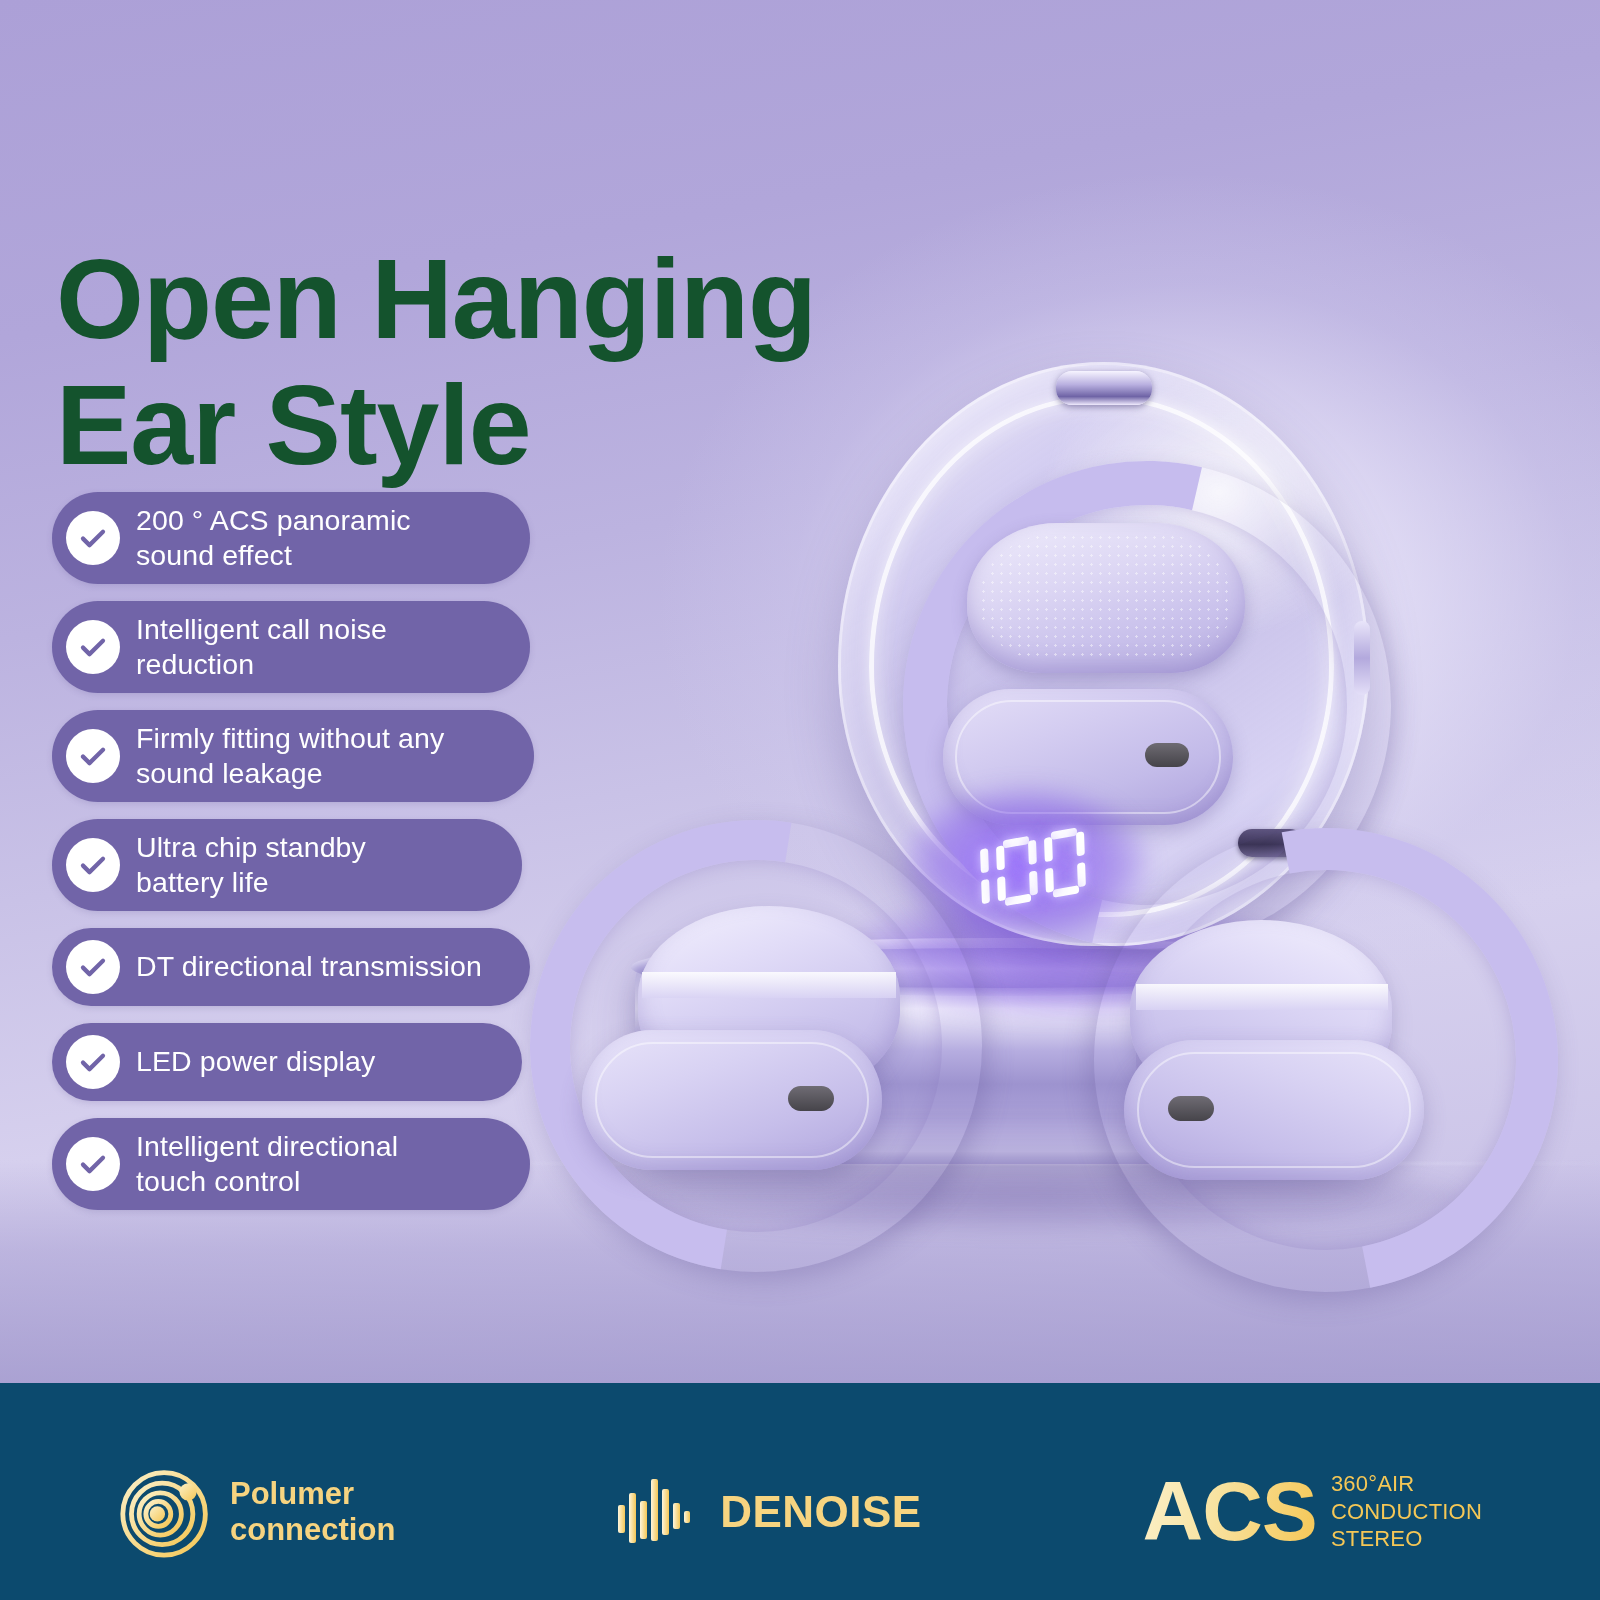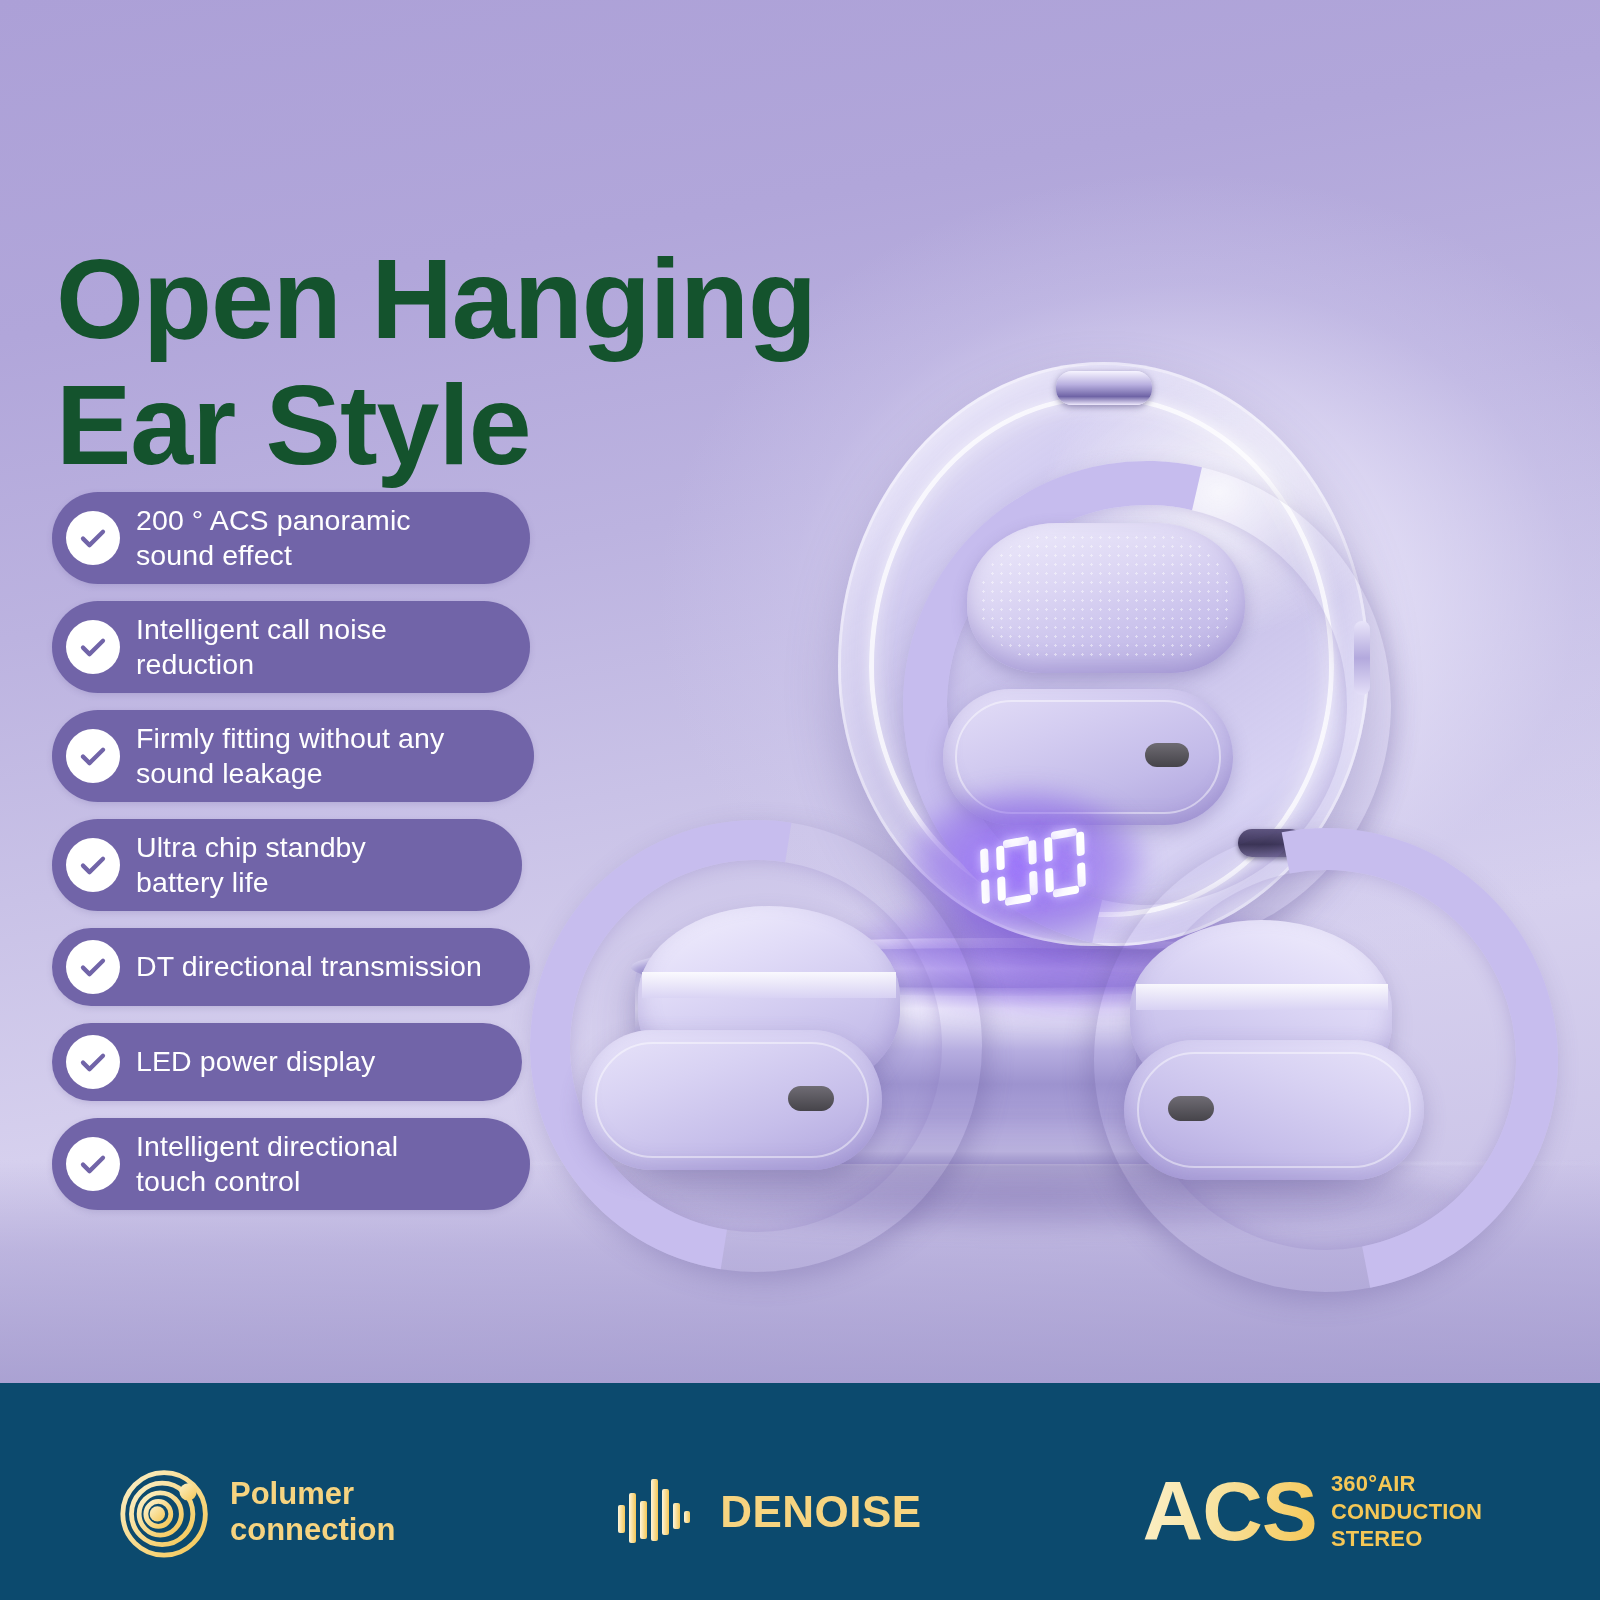--- a/index.html
+++ b/index.html
@@ -170,21 +170,21 @@
 
   .polymer-icon{width:96px;height:96px;position:relative;}
   .polymer-text{font-size:31px;}
   .denoise-icon{width:88px;height:74px;}
   .denoise-text{font-size:44px;letter-spacing:.5px;}
   .direct-icon{width:92px;height:80px;}
   .direct-text{font-size:38px;}
   .acs-word{font-size:84px;font-weight:700;line-height:.92;letter-spacing:-1px;
     background:linear-gradient(100deg,#fbf0c8 0%,#f8e3a2 40%,#f5c756 100%);
     -webkit-background-clip:text;background-clip:text;color:transparent;}
-  .acs-sub{font-size:22px;line-height:1.26;font-weight:700;color:#f5c756;letter-spacing:.2px;}
+  .acs-sub{font-size:22px;line-height:1.26;font-weight:400;color:#f5c756;letter-spacing:.2px;}
   .acs-badge{gap:14px;align-items:center;}
 </style>
 </head>
 <body>
 
 <div id="poster">
 
   <div class="bg-base"></div>
   <div class="bg-glow"></div>
   <div class="bg-floor"></div>

